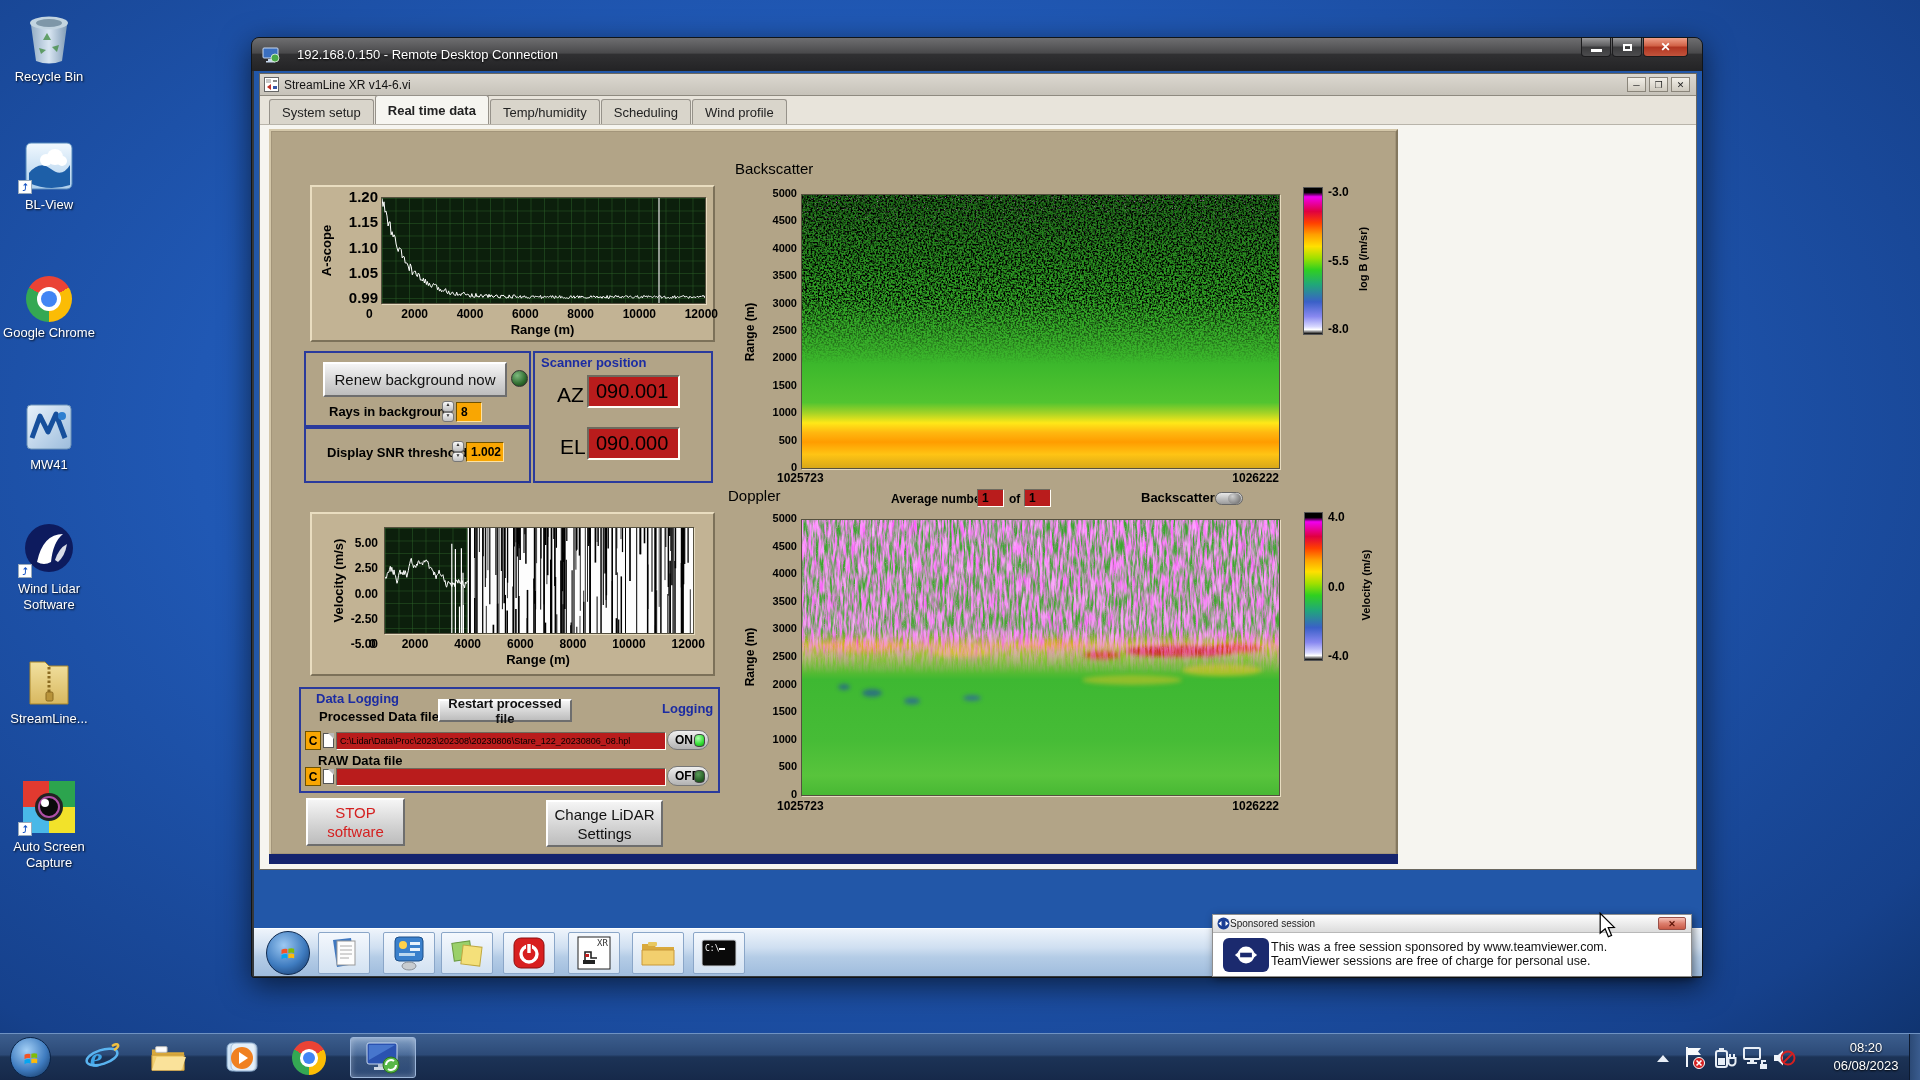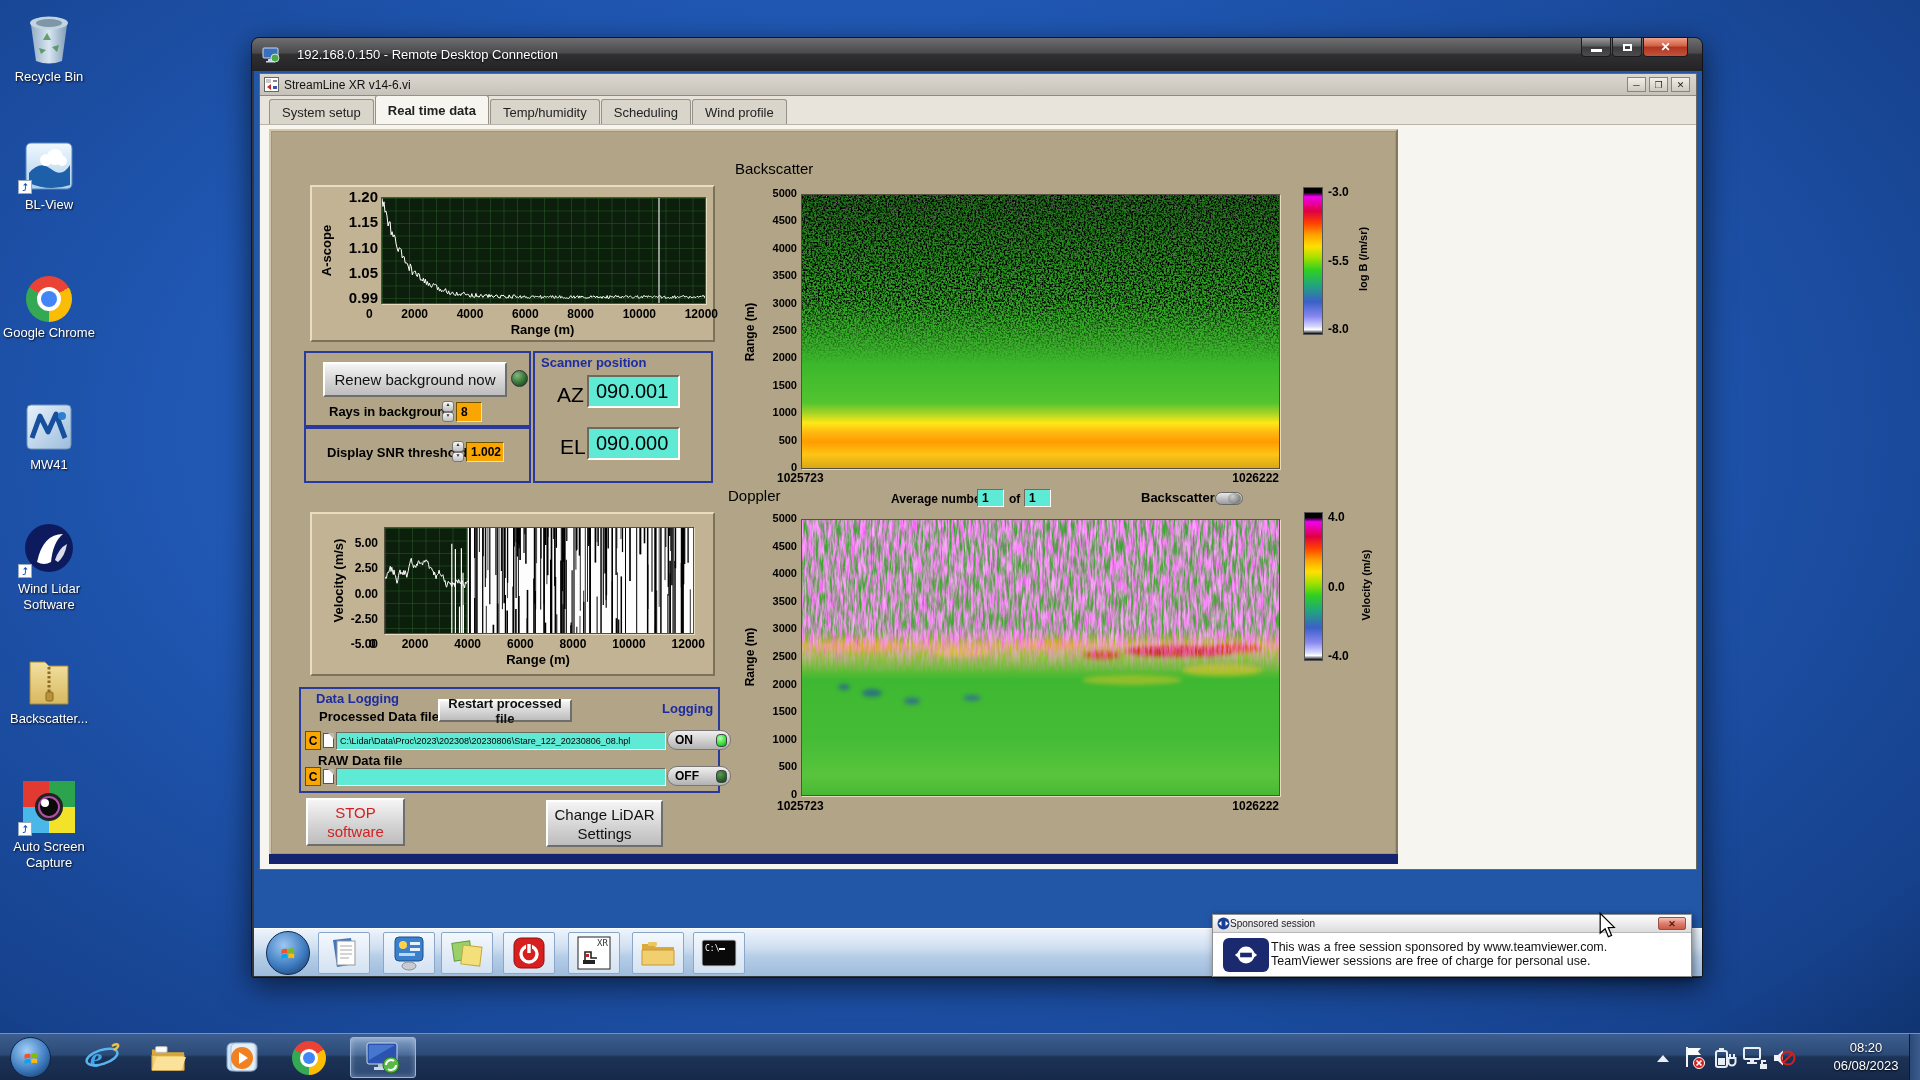--- a/index.html
+++ b/index.html
@@ -57,22 +57,22 @@
   .ycol{position:absolute;display:flex;flex-direction:column;justify-content:space-between;align-items:flex-end;color:#000}
   .ycol span{line-height:11px}
   .xrow{position:absolute;display:flex;justify-content:space-between;color:#000;font-weight:bold;font-size:12px}
   .vlab{position:absolute;width:120px;text-align:center;transform:rotate(-90deg);font-weight:bold;font-size:12px;color:#000;white-space:nowrap}
   .lvbtn{position:absolute;background:linear-gradient(#f5f5f5,#d2d2d2 60%,#bdbdbd);border-top:2px solid #fff;border-left:2px solid #fff;border-right:2px solid #6e6e6e;border-bottom:2px solid #6e6e6e;
     display:flex;flex-direction:column;align-items:center;justify-content:center;color:#111;cursor:pointer;text-align:center}
   .orangef{position:absolute;background:#f9a602;border-top:1px solid #6e5200;border-left:1px solid #6e5200;border-right:1px solid #ffe2a0;border-bottom:1px solid #ffe2a0;
     font-weight:bold;font-size:12px;color:#000;padding:2px 0 0 4px}
   .spin{position:absolute;width:12px;height:21px;display:flex;flex-direction:column}
   .spin div{flex:1;background:linear-gradient(#f8f8f8,#c0c0c0);border:1px solid #777;font-size:5px;line-height:4px;color:#333;text-align:center;border-radius:3px}
-  .whitef{position:absolute;background:#5eead4;border-top:2px solid #6e6a5e;border-left:2px solid #6e6a5e;border-right:2px solid #fffdf6;border-bottom:2px solid #fffdf6;color:#000}
-  .pill{position:absolute;width:64px;height:20px;border-radius:10px;background:linear-gradient(#f0f0f0,#b2b2b2);border:1px solid #777;display:flex;align-items:center;padding-left:7px;font-size:12px;font-weight:bold;color:#000}
+  .whitef{position:absolute;background:#b91c1c;border-top:2px solid #6e6a5e;border-left:2px solid #6e6a5e;border-right:2px solid #fffdf6;border-bottom:2px solid #fffdf6;color:#000}
+  .pill{position:absolute;width:42px;height:20px;border-radius:10px;background:linear-gradient(#f0f0f0,#b2b2b2);border:1px solid #777;display:flex;align-items:center;padding-left:7px;font-size:12px;font-weight:bold;color:#000}
   .pill .led{position:absolute;right:3px;top:3px;width:11px;height:13px;border-radius:4px;border:1px solid #444}
   .led-on{background:radial-gradient(circle at 35% 30%,#b0ffb0,#35df35 60%,#14a014)}
   .led-off{background:radial-gradient(circle at 35% 30%,#5a9a5a,#225c22 70%,#143c14)}
   .cbox{position:absolute;width:16px;height:19px;background:#f9a602;border:1px solid #6e5200;font-weight:bold;font-size:12px;text-align:center;color:#000;padding-top:2px}
   .ficon{position:absolute;width:11px;height:15px;background:#fff;border:1px solid #555}
   .ficon::after{content:"";position:absolute;right:-1px;top:-1px;border:3px solid #b8b8b8;border-left-color:transparent;border-bottom-color:transparent}
   .cbar{position:absolute;border:1px solid #555;
     background:linear-gradient(#000 0 3%, #f000f0 6%, #e00040 16%, #ff4000 24%, #ffa000 32%, #ffe000 40%, #a0e000 48%, #30d020 56%, #20a878 66%, #3a60c8 78%, #8888f0 88%, #d8d8ff 95%, #fff 97%, #000 100%)}
   .cticks{position:absolute;display:flex;flex-direction:column;justify-content:space-between;font-weight:bold;font-size:12px;color:#000}
   .toggle{position:absolute;width:28px;height:13px;border-radius:7px;background:linear-gradient(#e8e8e8,#9a9a9a);border:1px solid #666}
@@ -237,21 +237,21 @@
             <linearGradient id="zg" x1="0" y1="0" x2="0" y2="1">
               <stop offset="0" stop-color="#f2e1a0"></stop>
               <stop offset="1" stop-color="#d8b860"></stop>
             </linearGradient>
           </defs>
         <path d="M3 8 h15 l4 4 h19 v38 H3z" fill="url(#zg)" stroke="#a8862a"></path>
         <line x1="22" y1="13" x2="22" y2="40" stroke="#8a6a20" stroke-width="3" stroke-dasharray="2.5 2"></line>
         <rect x="19" y="38" width="7" height="9" rx="1.5" fill="#b8933a" stroke="#8a6a20"></rect>
       </svg>
     </div>
-    <div class="dlabel">Backscatter...</div>
+    <div class="dlabel">StreamLine...</div>
   </div>
 
   <div class="dicon" style="top:778px">
     <div class="dimg">
       <svg width="54" height="56" viewBox="0 0 54 56">
         <rect x="1" y="1" width="26" height="26" fill="#e23a30"></rect>
           <rect x="27" y="1" width="26" height="26" fill="#2ca44e"></rect>
         <rect x="1" y="27" width="26" height="26" fill="#49b8e8"></rect>
           <rect x="27" y="27" width="26" height="26" fill="#f2e22a"></rect>
         <circle cx="27" cy="27" r="14" fill="#222"></circle>

